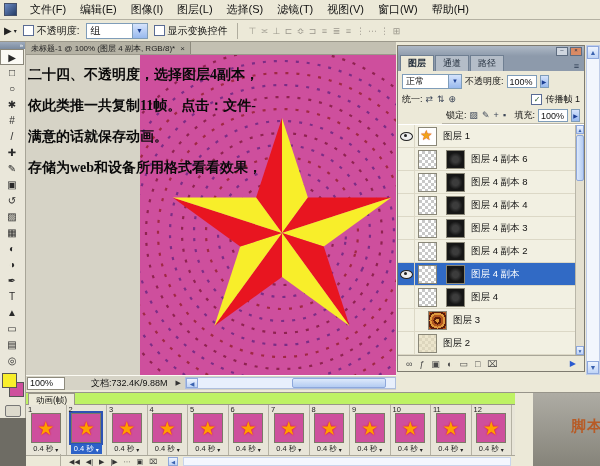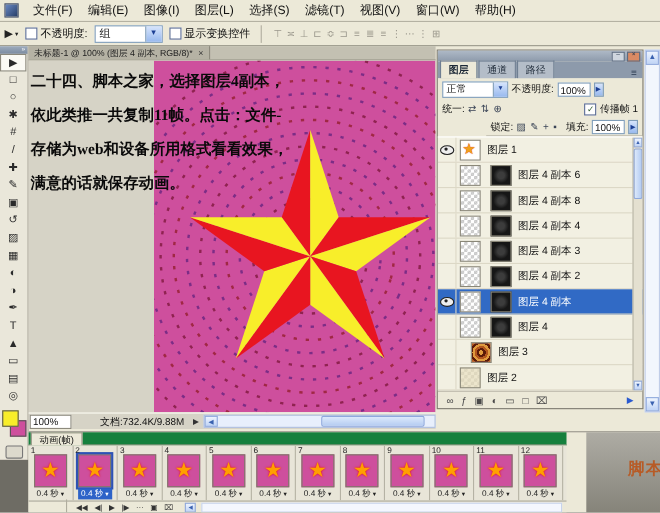--- a/index.html
+++ b/index.html
@@ -92,21 +92,21 @@
   .lsthumb{position:absolute;top:10px;left:0;width:8px;height:46px;background:linear-gradient(90deg,#dde9fb,#b4ccf2);border:1px solid #8ea8dc;border-radius:2px;box-sizing:border-box;}
   #pbottom{height:15px;border-top:1px solid #a9a698;display:flex;align-items:center;gap:7px;padding:0 8px;font-size:9px;color:#4a4a4a;}
   .pbspacer{flex:1;}
   .bluearr{color:#2a5ad0;font-size:8px;}
   
   #pagescroll{position:absolute;left:586px;top:45px;width:14px;height:330px;background:#f2f6fd;border:1px solid #c0cde8;box-sizing:border-box;}
   .psarr{width:12px;height:13px;background:linear-gradient(#eef4fe,#c0d4f6);border:1px solid #8ea8dc;color:#3a62b0;font-size:7px;display:flex;align-items:center;justify-content:center;box-sizing:border-box;}
   .psarr.dn{position:absolute;bottom:0;}
   
   #anim{position:absolute;left:26px;top:392px;width:574px;height:74px;background:#ece9d8;border-top:1px solid #97948a;box-sizing:border-box;}
-  #atabrow{position:absolute;left:0;top:0;width:489px;height:12px;background:#15803d;border-bottom:1px solid #9a9788;box-sizing:border-box;}
+  #atabrow{position:absolute;left:0;top:0;width:489px;height:12px;background:#bef264;border-bottom:1px solid #9a9788;box-sizing:border-box;}
   .atab{position:absolute;left:2px;top:0;height:12px;line-height:12px;padding:0 7px;background:#ece9d8;border:1px solid #9a9788;border-bottom:none;font-size:8.5px;box-sizing:border-box;}
   #frames{position:absolute;left:0;top:12px;width:489px;height:50px;display:flex;background:#e8e5d8;overflow:hidden;}
   .frame{width:40.5px;height:100%;border-right:1px solid #b5b2a4;position:relative;display:flex;flex-direction:column;align-items:center;box-sizing:border-box;flex:none;}
   .fnum{position:absolute;left:2px;top:0;font-size:7.5px;color:#222;}
   .fthumb{margin-top:8px;width:30px;height:30px;background:#ce4f9d;border:1px solid #7c7968;display:flex;align-items:center;justify-content:center;box-sizing:border-box;}
   .fstar{font-size:19px;line-height:1;color:#ffa000;text-shadow:0 0 2px #e00;}
   .fdur{margin-top:1px;font-size:7.5px;display:flex;align-items:center;gap:2px;padding:0 3px;color:#222;}
   .fdd{font-size:6px;}
   .frame.selected .fthumb{outline:2px solid #2d52b4;}
   .frame.selected .fdur{background:#2d62c8;color:#fff;}
@@ -244,24 +244,24 @@
           <polygon points="142,178 183.8,191.6 209.6,271" fill="#e81520"></polygon>
           <polygon points="142,178 209.6,271 142,222" fill="#f8ee2a"></polygon>
           <polygon points="142,178 142,222 74.4,271" fill="#e81520"></polygon>
           <polygon points="142,178 74.4,271 100.2,191.6" fill="#f8ee2a"></polygon>
           <polygon points="142,178 100.2,191.6 32.6,142.5" fill="#e81520"></polygon>
           <polygon points="142,178 32.6,142.5 116.1,142.4" fill="#f8ee2a"></polygon>
         </g>
       </svg>
       <div id="annotation">
 
-      <div>二十四、脚本之家，选择图层4副本，</div>
+      <div>二十四、不透明度，选择图层4副本，</div>
           <div>依此类推一共复制11帧。点击：文件-</div>
+          <div>满意的话就保存动画。</div>
           <div>存储为web和设备所用格式看看效果，</div>
-          <div>满意的话就保存动画。</div>
         </div>
     </div>
     <div id="statusbar">
       <span class="zoombox">100%</span>
       <span class="docinfo">文档:732.4K/9.88M</span>
       <span class="stbtn">▶</span>
       <span class="hscroll">
         <span class="hsarrow">◀</span>
         <span class="hsthumb"></span>
       </span>

